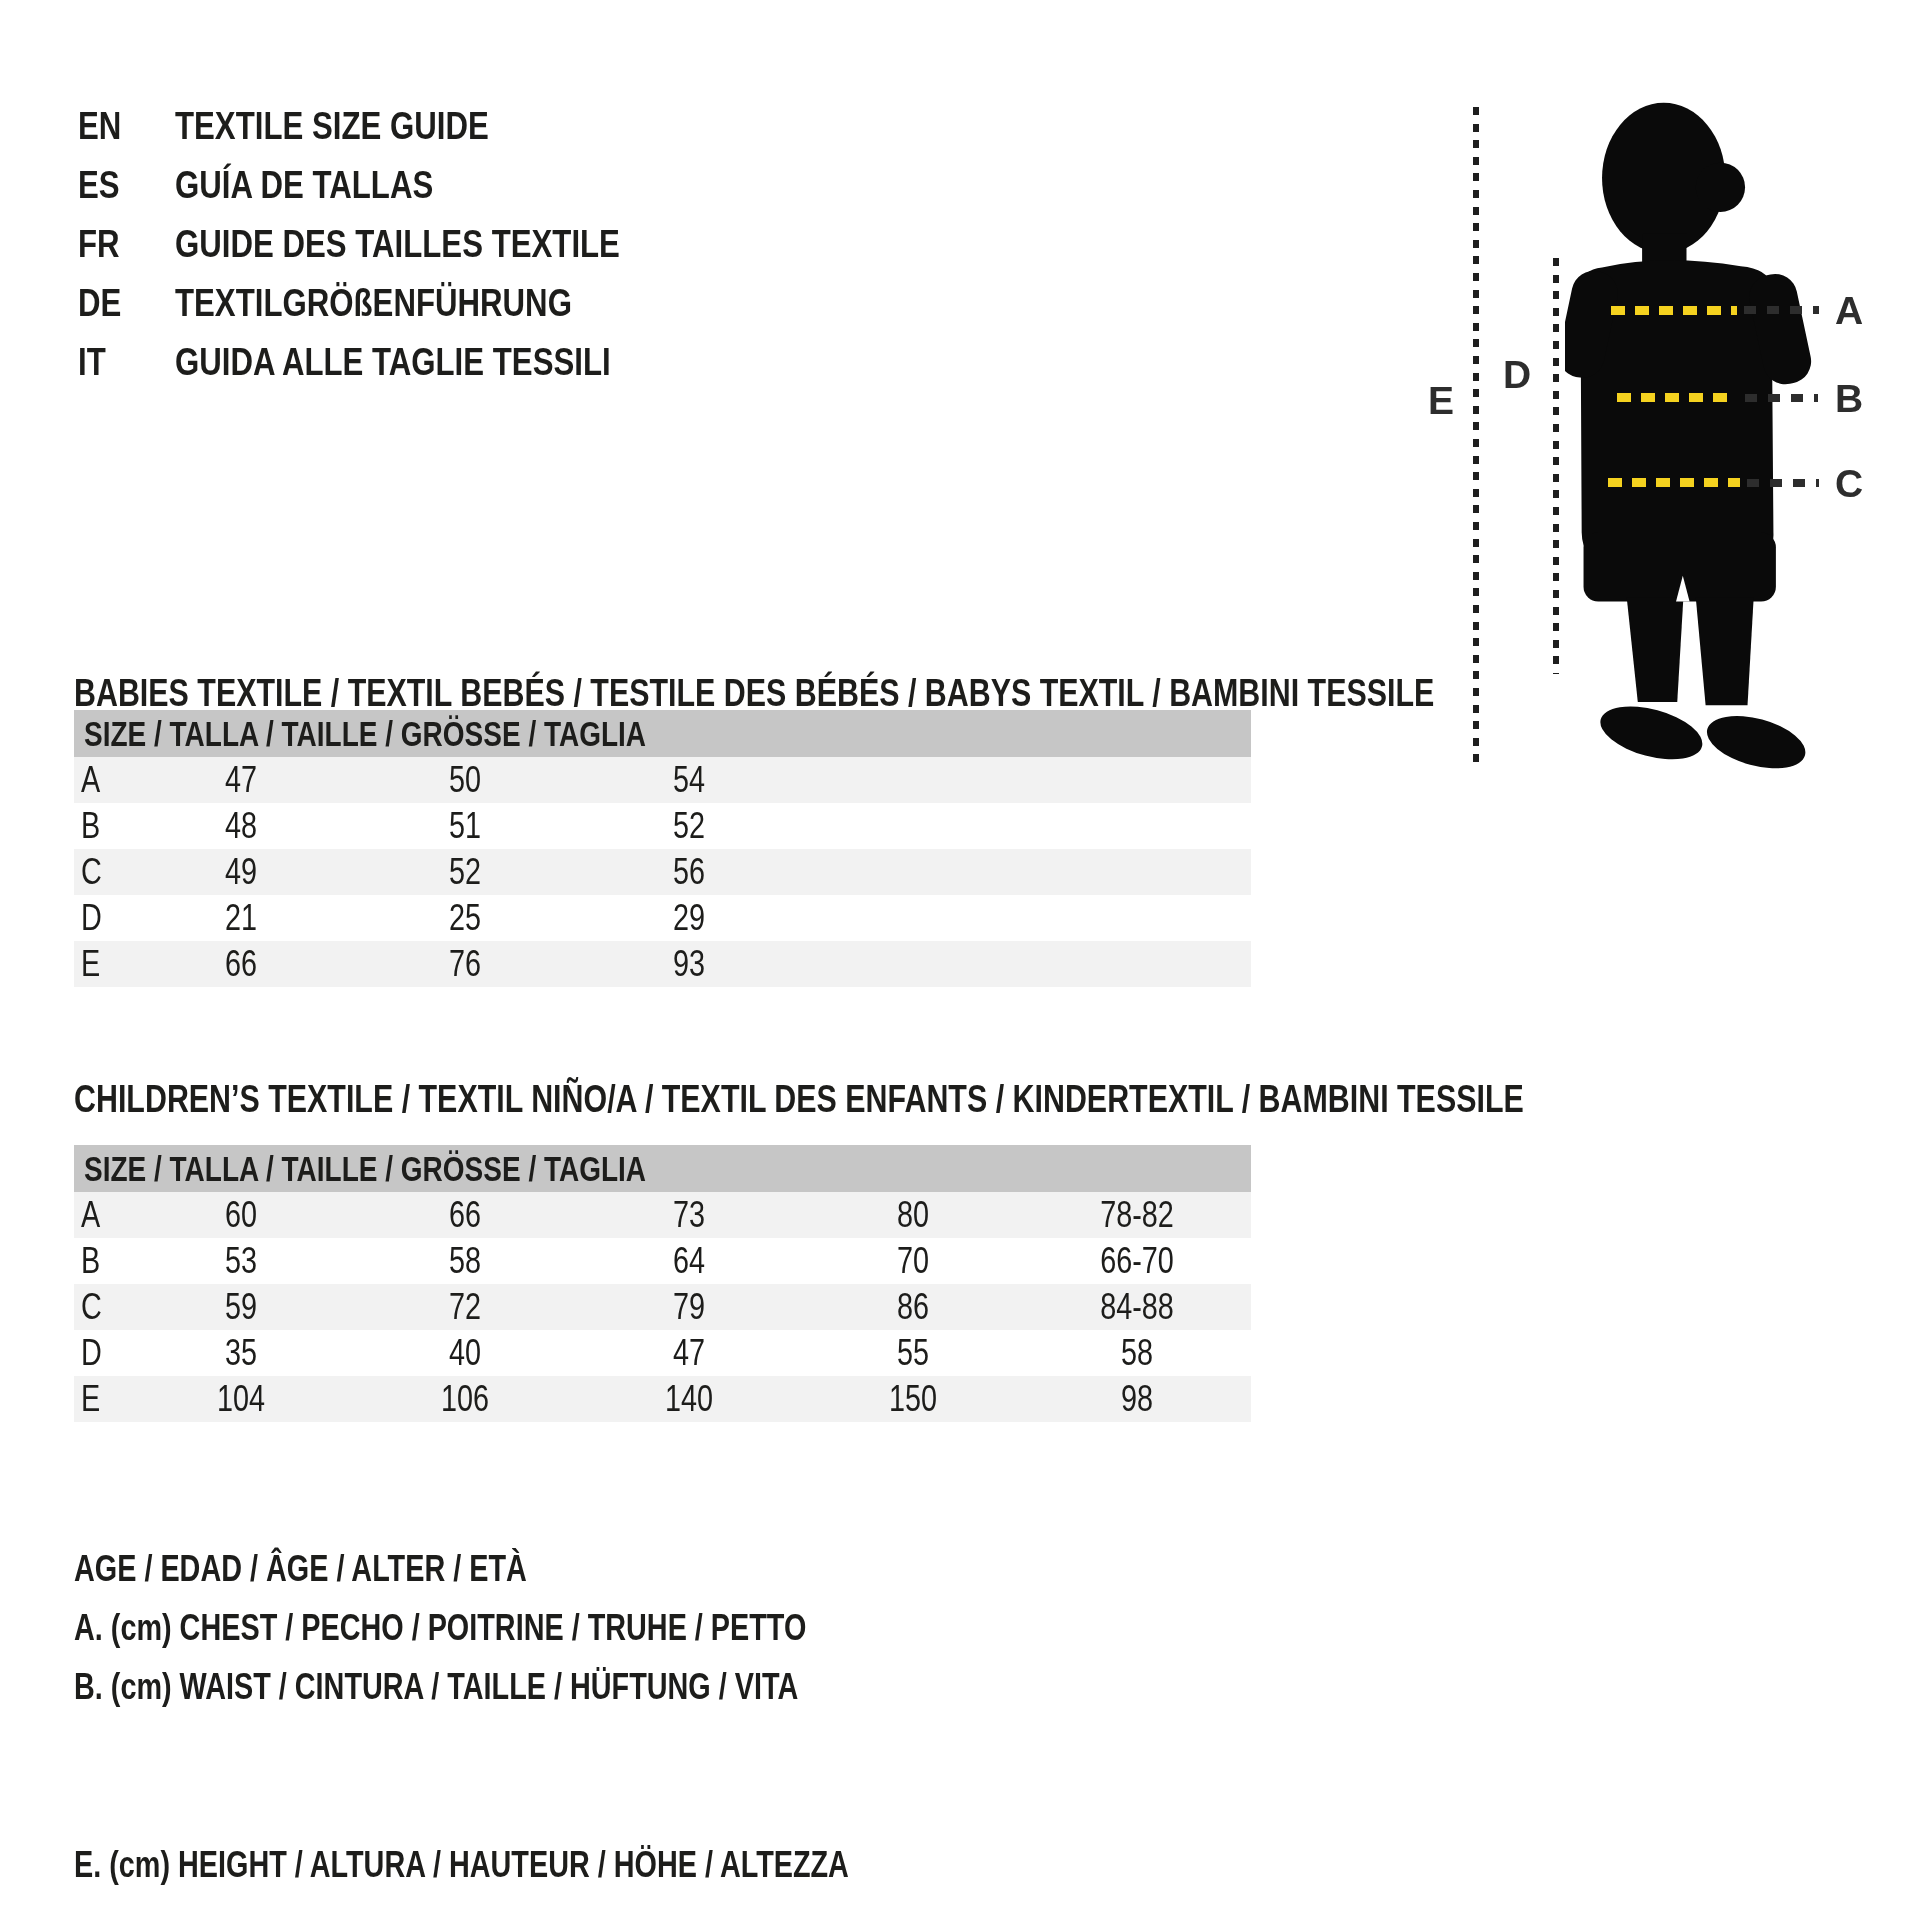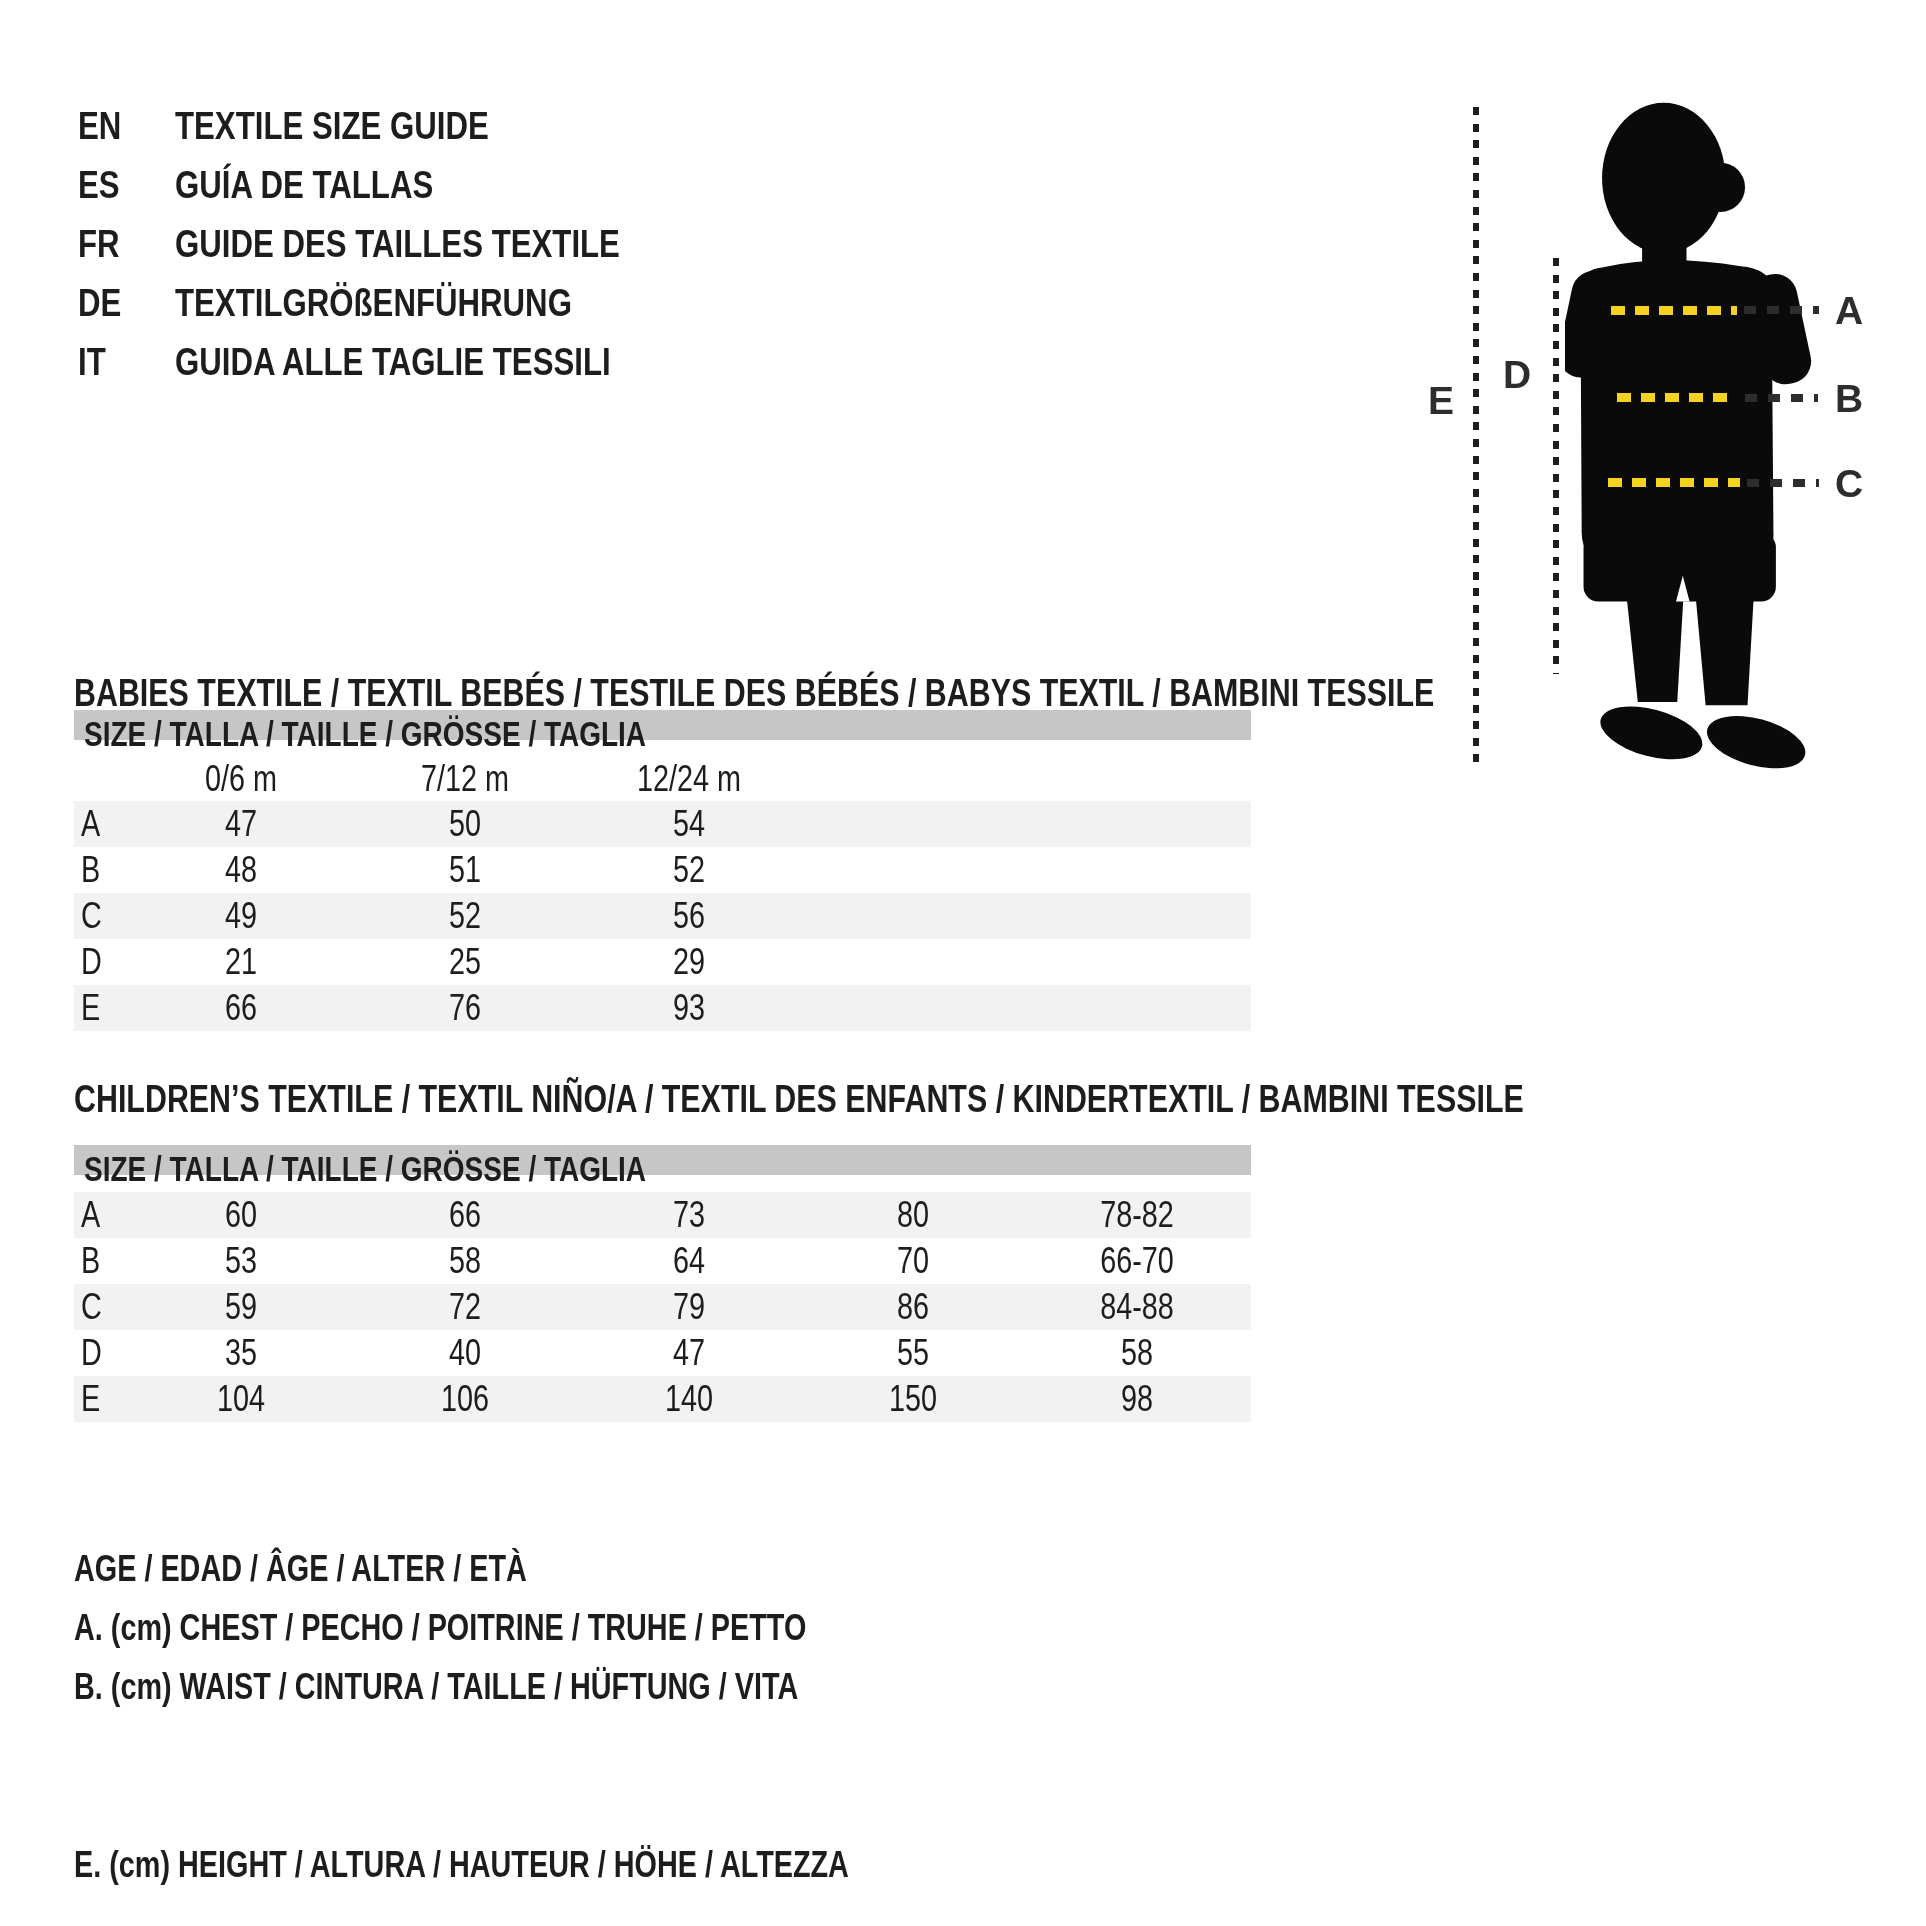--- a/index.html
+++ b/index.html
@@ -14,21 +14,21 @@
 
   
   .lang-row{position:absolute;left:78px;height:51px;line-height:51px;font-size:39px;font-weight:700;}
   .lang-code{position:absolute;left:0;top:0;}
   .lang-label{position:absolute;left:97px;top:0;}
 
   
   .sec-title{height:49px;line-height:49px;font-size:38px;font-weight:700;}
 
   
-  .size-bar{background:#c6c6c6;height:30px;line-height:47px;padding-left:10px;font-size:35px;font-weight:700;width:1167px;}
+  .size-bar{background:#c6c6c6;height:47px;line-height:47px;padding-left:10px;font-size:35px;font-weight:700;width:1167px;}
   .trow{display:grid;height:46px;line-height:46px;width:1177px;font-size:36px;}
   .thead-row{height:44px;line-height:44px;background:transparent;}
   .tcell{text-align:center;}
   .tlabel{text-align:left;padding-left:7.4px;}
   .shaded{background:#f2f2f2;}
 
   
   .legend-line{position:absolute;left:74px;height:49px;line-height:49px;font-size:36px;font-weight:700;}
 
   
@@ -104,26 +104,20 @@
 
 <div class="abs sec-title" style="left:74px;top:641px;margin-top:28px;">
   <span class="cond">BABIES TEXTILE / TEXTIL BEBÉS / TESTILE DES BÉBÉS / BABYS TEXTIL / BAMBINI TESSILE</span>
 </div>
 
 <div class="abs size-bar" style="left:74px;top:710px;">
   <span class="cond">SIZE / TALLA / TAILLE / GRÖSSE / TAGLIA</span>
 </div>
 
 <div class="abs" id="babies-table" style="left:74px;top:757px;">
-    <div class="trow thead-row" style="grid-template-columns: 55px repeat(3, 224px);">
-      <div class="tcell tlabel"></div>
-      <div class="tcell"><span class="cond-c">0/6 m</span></div>
-      <div class="tcell"><span class="cond-c">7/12 m</span></div>
-      <div class="tcell"><span class="cond-c">12/24 m</span></div>
-    </div>
     <div class="trow shaded" style="grid-template-columns: 55px repeat(3, 224px);">
       <div class="tcell tlabel"><span class="cond">A</span></div>
       <div class="tcell"><span class="cond-c">47</span></div>
       <div class="tcell"><span class="cond-c">50</span></div>
       <div class="tcell"><span class="cond-c">54</span></div>
     </div>
     <div class="trow" style="grid-template-columns: 55px repeat(3, 224px);">
       <div class="tcell tlabel"><span class="cond">B</span></div>
       <div class="tcell"><span class="cond-c">48</span></div>
       <div class="tcell"><span class="cond-c">51</span></div>

